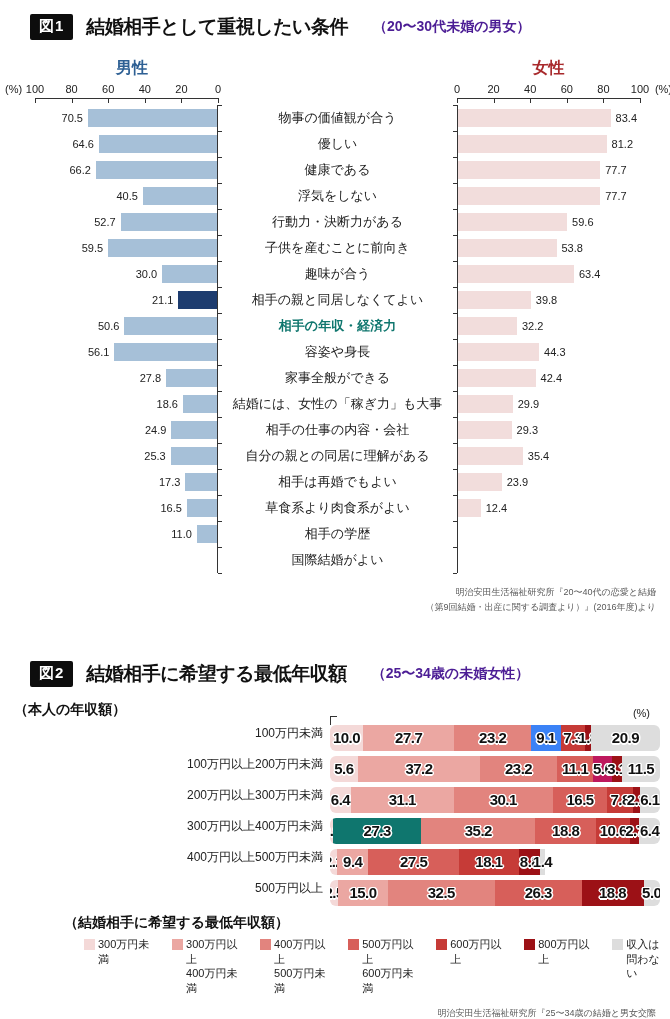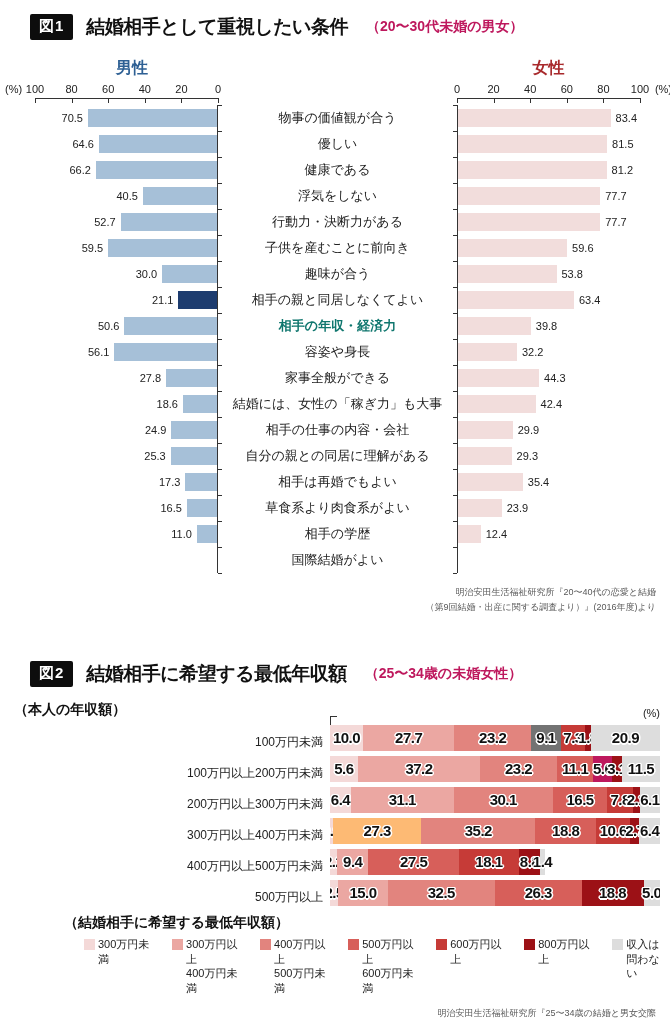--- a/index.html
+++ b/index.html
@@ -4,21 +4,21 @@
 <style>
   * { box-sizing: border-box; margin: 0; padding: 0; }
   html,body { width:670px; height:1019px; background:#fff; }
   body { font-family:"Liberation Sans","DejaVu Sans",sans-serif; color:#1a1a1a; overflow:hidden; }
   .page { padding-top:12px; }
 
   
   .fig-header { display:flex; align-items:center; gap:13px; padding-left:30px; height:30px; }
   .badge { background:#0d0d0d; color:#fff; font-weight:bold; font-size:15px; padding:3px 9px 4px; border-radius:2px; letter-spacing:1px; flex:none; }
   .fig-title { font-weight:bold; font-size:19px; color:#111; letter-spacing:-0.5px; }
-  .fig-subtitle { font-weight:bold; font-size:14px; color:#be185d; margin-left:5px; }
+  .fig-subtitle { font-weight:bold; font-size:14px; color:#4c1d95; margin-left:12px; }
 
   
   .f1-grid3 { display:grid; grid-template-columns:218px 239px 213px; }
   .f1-gender { margin-top:14px; height:24px; align-items:center; }
   .gender-name { text-align:center; font-weight:bold; font-size:16px; }
   .gender-men { padding-left:46px; color:#2e6094; }
   .gender-women { padding-right:30px; color:#a8292c; }
 
   .f1-axisrow { height:25px; }
   .axis { position:relative; width:183px; height:25px; }
@@ -43,28 +43,28 @@
   .f1-cat.hl { font-weight:bold; color:#0f766e; }
   .row-tick { position:absolute; width:4px; height:1px; background:#333; }
   .col-men .row-tick { right:-5px; }
   .col-women .row-tick { left:-5px; }
 
   .source { text-align:right; font-size:9px; color:#595959; line-height:1.65; padding-right:14px; }
   .f1-source { margin-top:12px; }
 
   
   .fig2 { margin-top:44px; }
-  .f2-subhead { display:flex; justify-content:space-between; align-items:flex-end; margin-top:10px; padding:0 10px 2px 14px; height:22px; }
+  .f2-subhead { display:flex; justify-content:space-between; align-items:flex-end; margin-top:10px; padding:0 20px 2px 14px; height:22px; }
   .f2-ownincome { font-weight:bold; font-size:14px; color:#111; }
   .f2-pct { font-size:11px; color:#222; }
   .f2-chart { position:relative; margin-top:4px; }
   .f2-corner { position:absolute; left:330px; top:-9px; width:7px; height:9px; border-left:1px solid #333; border-top:1px solid #333; }
-  .f2-row { display:flex; align-items:flex-end; height:26px; margin-bottom:5px; }
+  .f2-row { display:flex; align-items:flex-start; height:26px; margin-bottom:5px; }
   .f2-label { width:330px; flex:none; text-align:right; padding-right:7px; font-size:12px; color:#222; white-space:nowrap; }
-  .f2-bars { width:330px; flex:none; display:flex; height:26px; overflow:hidden; }
+  .f2-bars { width:330px; flex:none; display:flex; height:26px; overflow:hidden;border-radius:6px; }
   .f2-seg { height:26px; flex:0 1 auto; display:flex; align-items:center; justify-content:center; }
   .f2-segval { font-weight:bold; font-size:15px; color:#111; white-space:nowrap; letter-spacing:-0.5px;
     text-shadow:-1.5px 0 0 #fff, 1.5px 0 0 #fff, 0 -1.5px 0 #fff, 0 1.5px 0 #fff,
                 -1px -1px 0 #fff, 1px -1px 0 #fff, -1px 1px 0 #fff, 1px 1px 0 #fff; }
   .f2-legend-head { font-weight:bold; font-size:14px; color:#111; margin:8px 0 5px 64px; }
   .f2-legend { display:flex; align-items:flex-start; margin-left:84px; column-gap:13px; }
   .legend-item { display:flex; gap:3px; font-size:11px; line-height:1.35; color:#222; }
   .legend-swatch { width:11px; height:11px; margin-top:2px; flex:none; }
   .f2-source { margin-top:10px; }
 </style>
@@ -235,24 +235,20 @@
           <div class="f1-cat">草食系より肉食系がよい</div>
           <div class="f1-cat">相手の学歴</div>
           <div class="f1-cat">国際結婚がよい</div>
         </div>
       <div class="f1-col col-women" id="womenCol">
           <div class="f1-row women">
             <div class="f1-bar" style="width: 152.6px; background: rgb(242, 221, 220);"></div>
             <div class="f1-val">83.4</div>
           </div>
           <div class="f1-row women">
-            <div class="f1-bar" style="width: 149.1px; background: rgb(242, 221, 220);"></div>
-            <div class="f1-val">81.5</div>
-          </div>
-          <div class="f1-row women">
             <div class="f1-bar" style="width: 148.6px; background: rgb(242, 221, 220);"></div>
             <div class="f1-val">81.2</div>
           </div>
           <div class="f1-row women">
             <div class="f1-bar" style="width: 142.2px; background: rgb(242, 221, 220);"></div>
             <div class="f1-val">77.7</div>
           </div>
           <div class="f1-row women">
             <div class="f1-bar" style="width: 142.2px; background: rgb(242, 221, 220);"></div>
             <div class="f1-val">77.7</div>
@@ -352,21 +348,21 @@
           <div class="f2-bars">
             <div class="f2-seg" style="width: 33px; background: rgb(244, 217, 216);">
               <div class="f2-segval">10.0</div>
             </div>
             <div class="f2-seg" style="width: 91.4px; background: rgb(235, 167, 162);">
               <div class="f2-segval">27.7</div>
             </div>
             <div class="f2-seg" style="width: 76.6px; background: rgb(226, 132, 126);">
               <div class="f2-segval">23.2</div>
             </div>
-            <div class="f2-seg" style="width: 30px; background: #737373;">
+            <div class="f2-seg" style="width: 30px; background: #3b82f6;">
               <div class="f2-segval">9.1</div>
             </div>
             <div class="f2-seg" style="width: 24.1px; background: rgb(198, 59, 55);">
               <div class="f2-segval">7.3</div>
             </div>
             <div class="f2-seg" style="width: 5.9px; background: rgb(156, 17, 22);">
               <div class="f2-segval">1.8</div>
             </div>
             <div class="f2-seg" style="width: 69px; background: rgb(221, 221, 221);">
               <div class="f2-segval">20.9</div>
@@ -424,21 +420,21 @@
               <div class="f2-segval">6.1</div>
             </div>
           </div>
         </div>
         <div class="f2-row">
           <div class="f2-label">300万円以上400万円未満</div>
           <div class="f2-bars">
             <div class="f2-seg" style="width: 3px; background: rgb(244, 217, 216);">
               <div class="f2-segval">0.9</div>
             </div>
-            <div class="f2-seg" style="width: 90.1px; background: #fdba74;">
+            <div class="f2-seg" style="width: 90.1px; background: #0f766e;">
               <div class="f2-segval">27.3</div>
             </div>
             <div class="f2-seg" style="width: 116.2px; background: rgb(226, 132, 126);">
               <div class="f2-segval">35.2</div>
             </div>
             <div class="f2-seg" style="width: 62px; background: rgb(215, 95, 90);">
               <div class="f2-segval">18.8</div>
             </div>
             <div class="f2-seg" style="width: 35px; background: rgb(198, 59, 55);">
               <div class="f2-segval">10.6</div>

